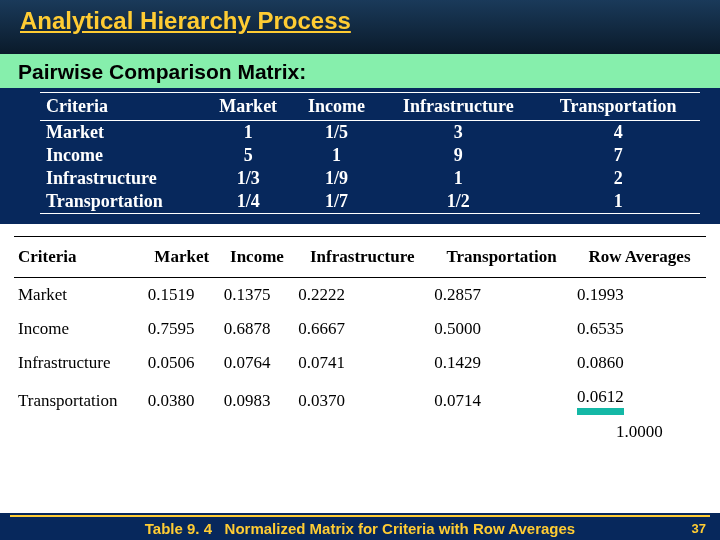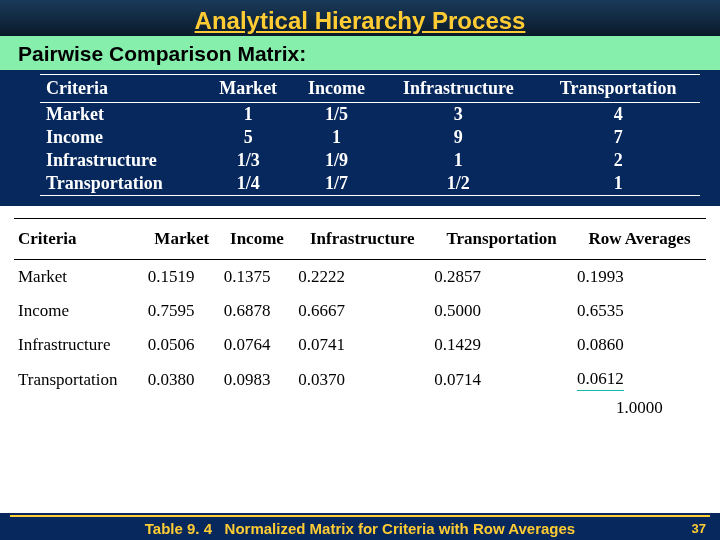--- a/index.html
+++ b/index.html
@@ -6,22 +6,21 @@
   body {
     width: 720px;
     height: 540px;
     font-family: Arial, Helvetica, sans-serif;
     background: #fff;
     overflow: hidden;
     position: relative;
   }
   .header {
     background: linear-gradient(to bottom, #1a3a5a 0%, #0a1a2a 100%);
-    padding: 6px 20px 0 20px;
-    text-align: center;
+    padding: 6px 20px 18px 20px;
   }
   .title {
     color: #ffcc33;
     font-weight: bold;
     font-size: 24px;
     line-height: 1.25;
     text-decoration: underline;
   }
   .sub-header {
     background: #86efac;
@@ -76,21 +75,21 @@
     text-align: center;
   }
   .norm-table thead th:first-child { text-align: left; }
   .norm-table tbody td {
     padding: 7px 4px;
     text-align: left;
   }
   .norm-table tbody td:first-child { text-align: left; }
   .avg-underline {
     display: inline-block;
-    border-bottom: 1px solid #14b8a6;
+    border-bottom: 7px solid #14b8a6;
     padding-bottom: 1px;
   }
   .sum-row td:last-child {
     text-align: center;
     padding-top: 0;
     margin-top: 48px;
   }
 
   .footer {
     position: absolute;

